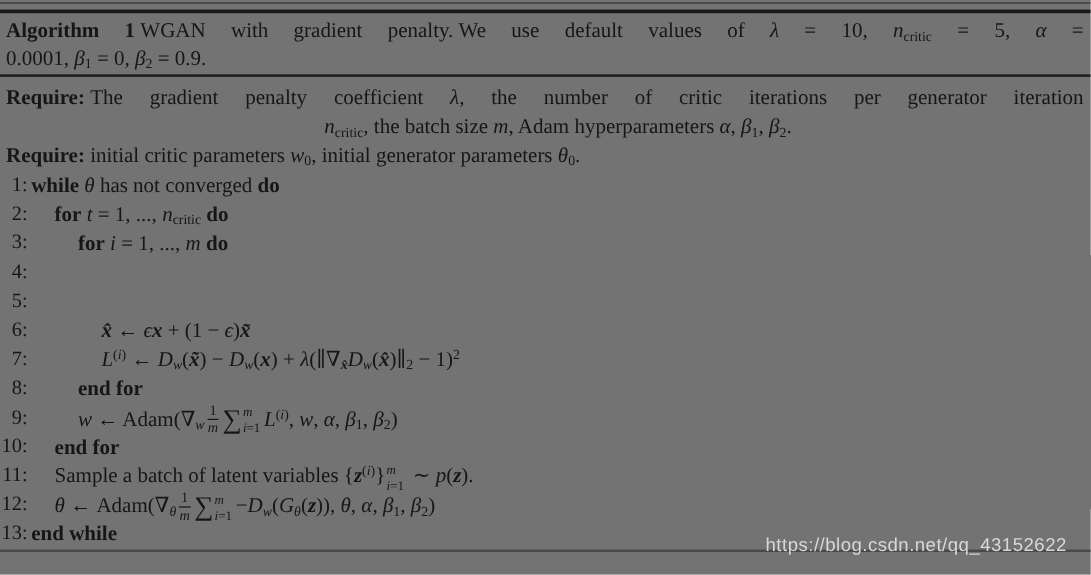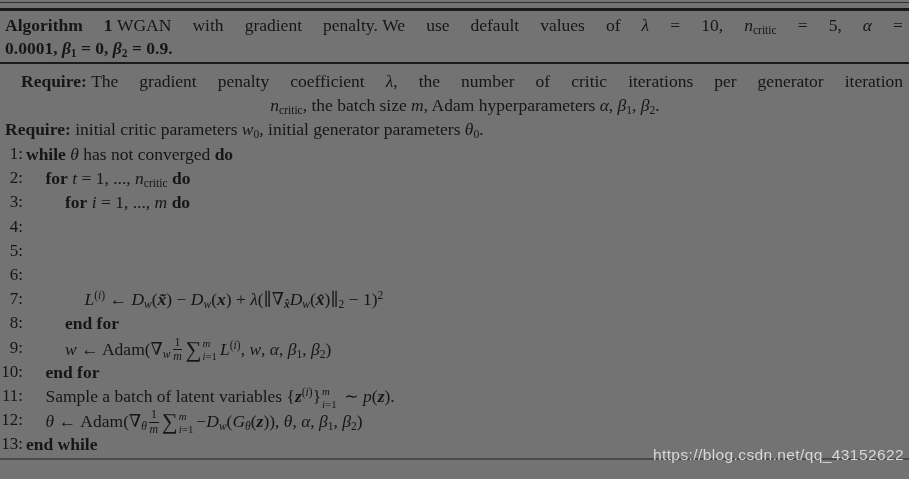--- a/index.html
+++ b/index.html
@@ -9,24 +9,24 @@
     font-size:17.5px; overflow:hidden;
   }
   .hrule { position:absolute; left:0; width:909px; background:#1a1a1a; }
   .rule-thin-top  { top:2px;  height:1px; background:#2f2f2f; }
   .rule-thick-top { top:8px;  height:3px; }
   .rule-caption   { top:62px; height:2px; }
   .rule-bottom    { top:458px; height:2px; background:#4a4a4a; }
 
   .caption { position:absolute; top:14px; left:5px; right:6px; line-height:23px; }
   .cap-l1 { text-align:justify; text-align-last:justify; }
-  .cap-l2 { text-align:left;font-weight:bold; }
+  .cap-l2 { text-align:left; }
 
   .requires { position:absolute; top:69px; left:5px; right:6px; line-height:24px; }
-  .req-l1 { text-align:justify; text-align-last:justify;margin-left:16px; }
+  .req-l1 { text-align:justify; text-align-last:justify; }
   .req-cont { padding-left:22px;text-align:center; }
 
   .algo-body { position:absolute; top:142px; left:0; right:6px; }
   .algo-line { display:flex; height:24.2px; line-height:24.2px; white-space:nowrap; }
   .num { flex:none; width:23px; margin-right:3px; text-align:right; font-size:17px; }
   .content { flex:none; }
   .ind0 { padding-left:0; }
   .ind1 { padding-left:19.5px; }
   .ind2 { padding-left:39px; }
   .ind3 { padding-left:58.5px; }
@@ -41,21 +41,21 @@
   .frac { display:inline-block; vertical-align:-0.5em; text-align:center;
           font-size:0.68em; line-height:1.15; margin:0 3px 0 2px; }
   .fn { display:block; border-bottom:1.2px solid #161616; padding:0 2px; }
   .fd { display:block; }
   .sum { font-size:1.28em; line-height:0; vertical-align:-0.1em; }
   .lims { display:inline-block; vertical-align:-0.55em; font-size:0.62em;
           line-height:1.2; text-align:left; margin:0 3px 0 1px; }
   .lt, .lb { display:block; }
 
   .watermark {
-    position:absolute; top:446px; right:5px; z-index:2;
+    position:absolute; top:446px; right:20px; z-index:2;
     font-family:"Liberation Sans",sans-serif; font-size:15.5px;
     letter-spacing:0.4px; color:#d8d8d8;margin-left:14px;
   }
 </style>
 </head>
 <body>
 
 <div class="page">
 
   <div class="hrule rule-thin-top"></div>
@@ -88,20 +88,21 @@
       <span class="content ind2"><b>for</b> <i>i</i> = 1, ..., <i>m</i> <b>do</b></span>
     </div>
     <div class="algo-line">
       <span class="num">4:</span>
     </div>
     <div class="algo-line">
       <span class="num">5:</span>
     </div>
     <div class="algo-line">
       <span class="num">6:</span>
+      <span class="content ind3"><span class="bi">x̂</span> ← <i>ϵ</i><span class="bi">x</span> + (1 − <i>ϵ</i>)<span class="bi">x̃</span></span>
     </div>
     <div class="algo-line">
       <span class="num">7:</span>
       <span class="content ind3"><i>L</i><sup>(<i>i</i>)</sup> ← <i>D</i><sub><i>w</i></sub>(<span class="bi">x̃</span>) − <i>D</i><sub><i>w</i></sub>(<span class="bi">x</span>) + <i>λ</i>(∥∇<sub><span class="bi">x̂</span></sub><i>D</i><sub><i>w</i></sub>(<span class="bi">x̂</span>)∥<sub>2</sub> − 1)<sup>2</sup></span>
     </div>
     <div class="algo-line">
       <span class="num">8:</span>
       <span class="content ind2"><b>end for</b></span>
     </div>
     <div class="algo-line">

